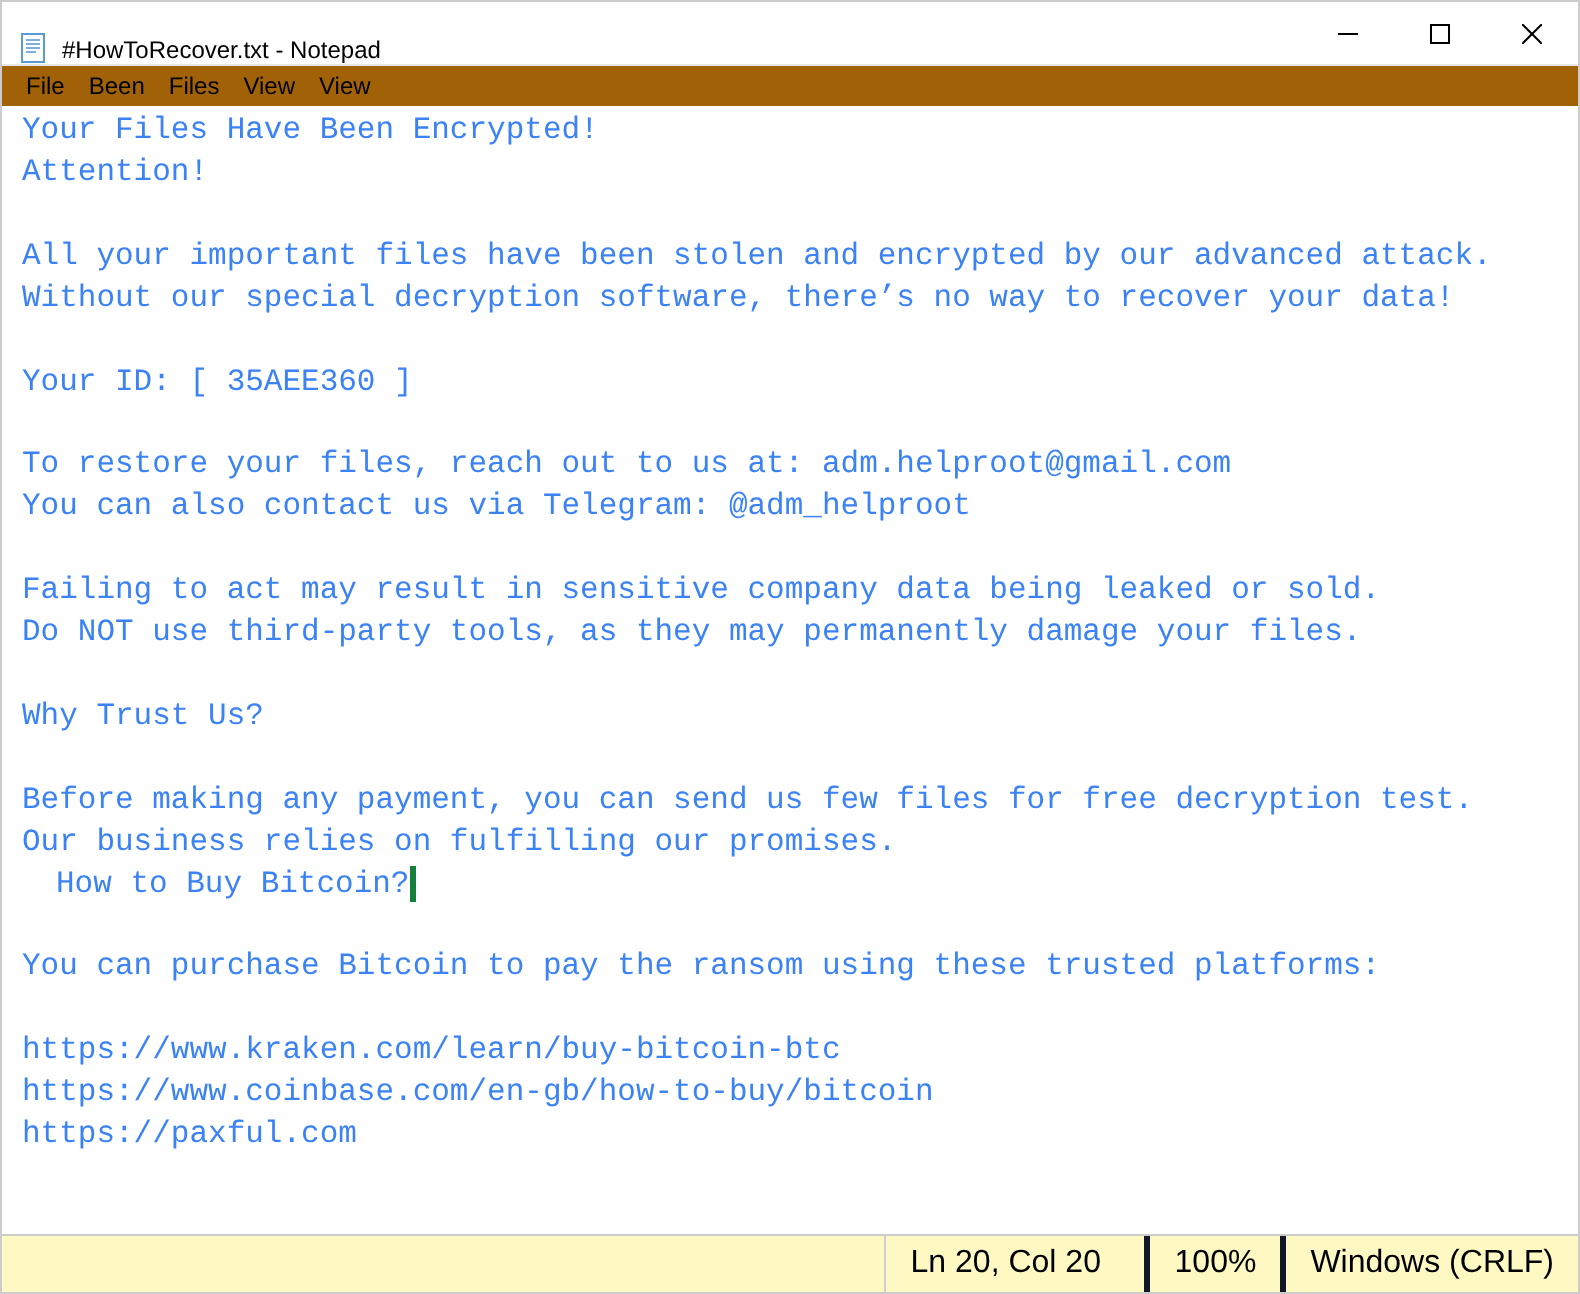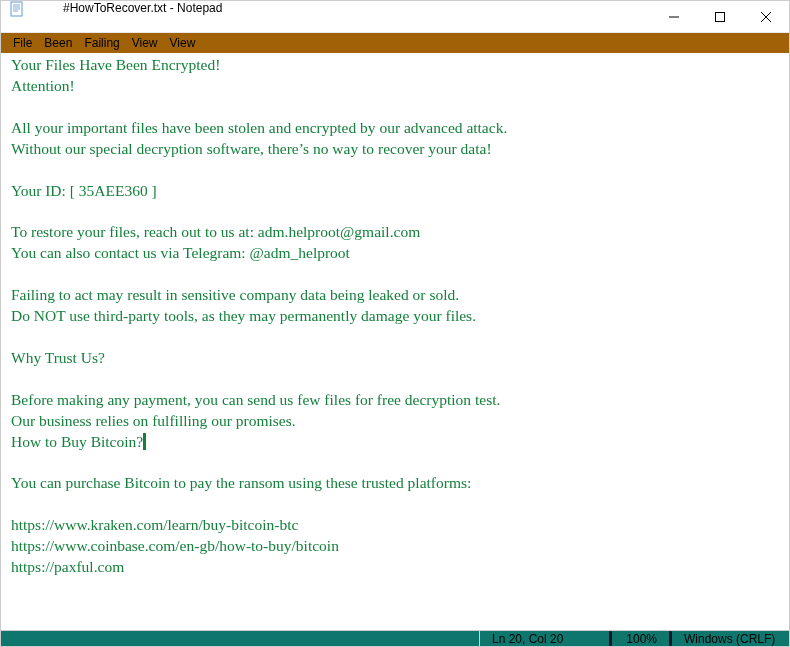--- a/index.html
+++ b/index.html
@@ -18,24 +18,23 @@
       width: 100%;
       height: 100%;
       display: flex;
       flex-direction: column;
       border: 1px solid #ccc;
     }
     .titlebar {
       height: 32px;
       background: #fff;
       display: flex;
-      align-items: flex-start;
+      align-items: flex-end;
       padding-left: 8px;
       border-bottom: 1px solid #e8e8e8;
-      gap: 32px;
     }
     .titlebar-icon {
       width: 16px;
       height: 16px;
       margin-right: 6px;
       display: flex;
       align-items: center;
       justify-content: center;
     }
     .titlebar-title {
@@ -63,40 +62,41 @@
       padding-left: 6px;
       font-size: 12px;
     }
     .menu-item {
       padding: 2px 6px;
       cursor: pointer;
     }
     .content {
       flex: 1;
       padding: 2px 10px;
-      font-family: Liberation Serif, serif;
+      font-family: Liberation Mono, monospace;
       font-size: 15.5px;
       line-height: 1.35;
-      color: #15803d;
+      color: #3b82f6;
       white-space: pre-wrap;
       overflow: auto;
       background: #fff;
     }
     .cursor-line {
       display: inline;
       border-right: 3px solid #15803d;
       padding-right: 0;
+      margin-left: 17px;
     }
     .statusbar {
-      height: 16px;
-      background: #0f766e;
+      height: 29px;
+      background: #fef9c3;
       border-top: 1px solid #ccc;
       display: flex;
       align-items: center;
-      font-size: 12px;
+      font-size: 16px;
       color: #000;
     }
     .status-spacer {
       flex: 1;
     }
     .status-cell {
       padding: 0 12px;
       border-left: 3px solid #0f172a;
       height: 100%;
       display: flex;
@@ -149,21 +149,21 @@
             <line x1="0" y1="0" x2="10" y2="10" stroke="#000" stroke-width="1"></line>
             <line x1="10" y1="0" x2="0" y2="10" stroke="#000" stroke-width="1"></line>
           </svg>
       </div>
     </div>
   </div>
 
   <div class="menubar">
     <span class="menu-item">File</span>
     <span class="menu-item">Been</span>
-    <span class="menu-item">Failing</span>
+    <span class="menu-item">Files</span>
     <span class="menu-item">View</span>
     <span class="menu-item">View</span>
   </div>
 
   <div class="content"><span>Your Files Have Been Encrypted!
 Attention!
 
 All your important files have been stolen and encrypted by our advanced attack.
 Without our special decryption software, there’s no way to recover your data!
 

